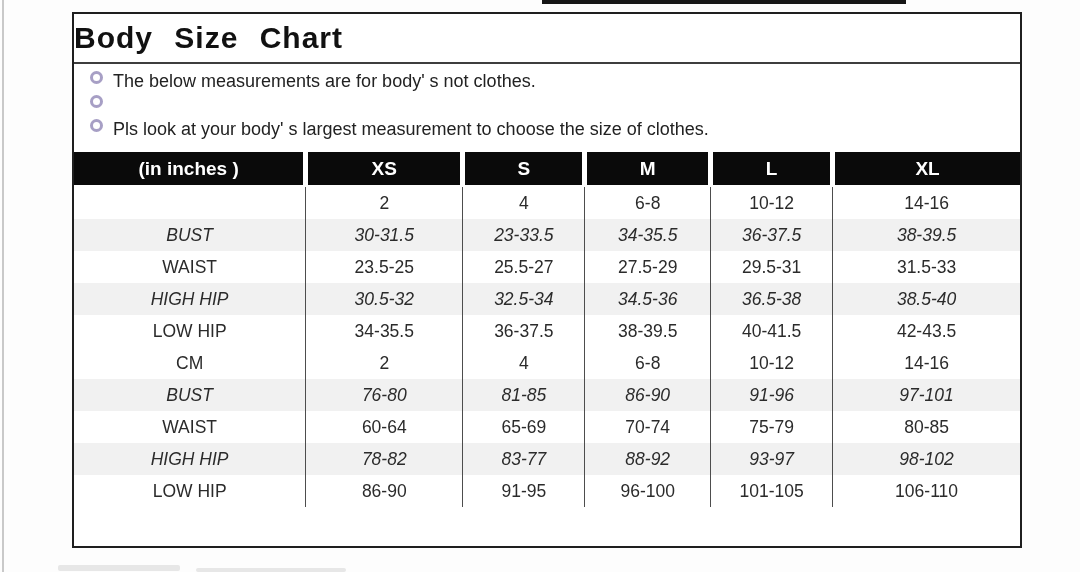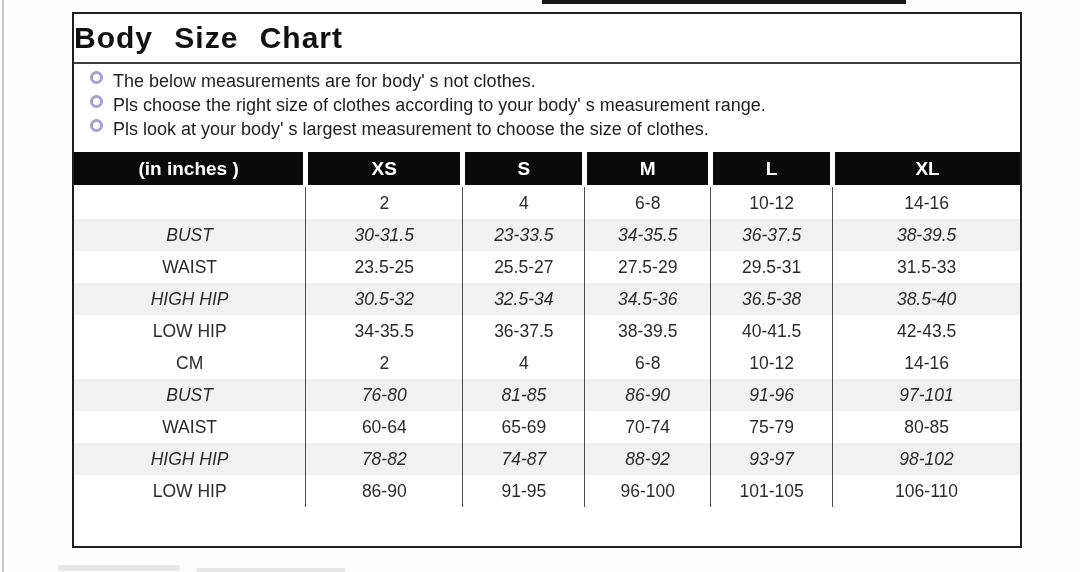--- a/index.html
+++ b/index.html
@@ -87,21 +87,20 @@
     <div class="title">Body Size Chart</div>
 
     <ul class="notes">
   <li class="note">
     <span class="ring"></span>
     <span class="note-text">The below measurements are for body' s not clothes.</span>
   </li>
 
   <li class="note">
     <span class="ring"></span>
-    <span class="note-text">Pls choose the right size of clothes according to your body' s measurement range.</span>
   </li>
 
   <li class="note">
     <span class="ring"></span>
     <span class="note-text">Pls look at your body' s largest measurement to choose the size of clothes.</span>
   </li>
 </ul>
 
     <table class="size-table">
       <colgroup>
@@ -191,21 +190,21 @@
     <td>60-64</td>
     <td>65-69</td>
     <td>70-74</td>
     <td>75-79</td>
     <td>80-85</td>
   </tr>
 
   <tr class="shaded">
     <td class="mlabel">HIGH HIP</td>
     <td>78-82</td>
-    <td>74-87</td>
+    <td>83-77</td>
     <td>88-92</td>
     <td>93-97</td>
     <td>98-102</td>
   </tr>
 
   <tr>
     <td class="mlabel">LOW HIP</td>
     <td>86-90</td>
     <td>91-95</td>
     <td>96-100</td>

